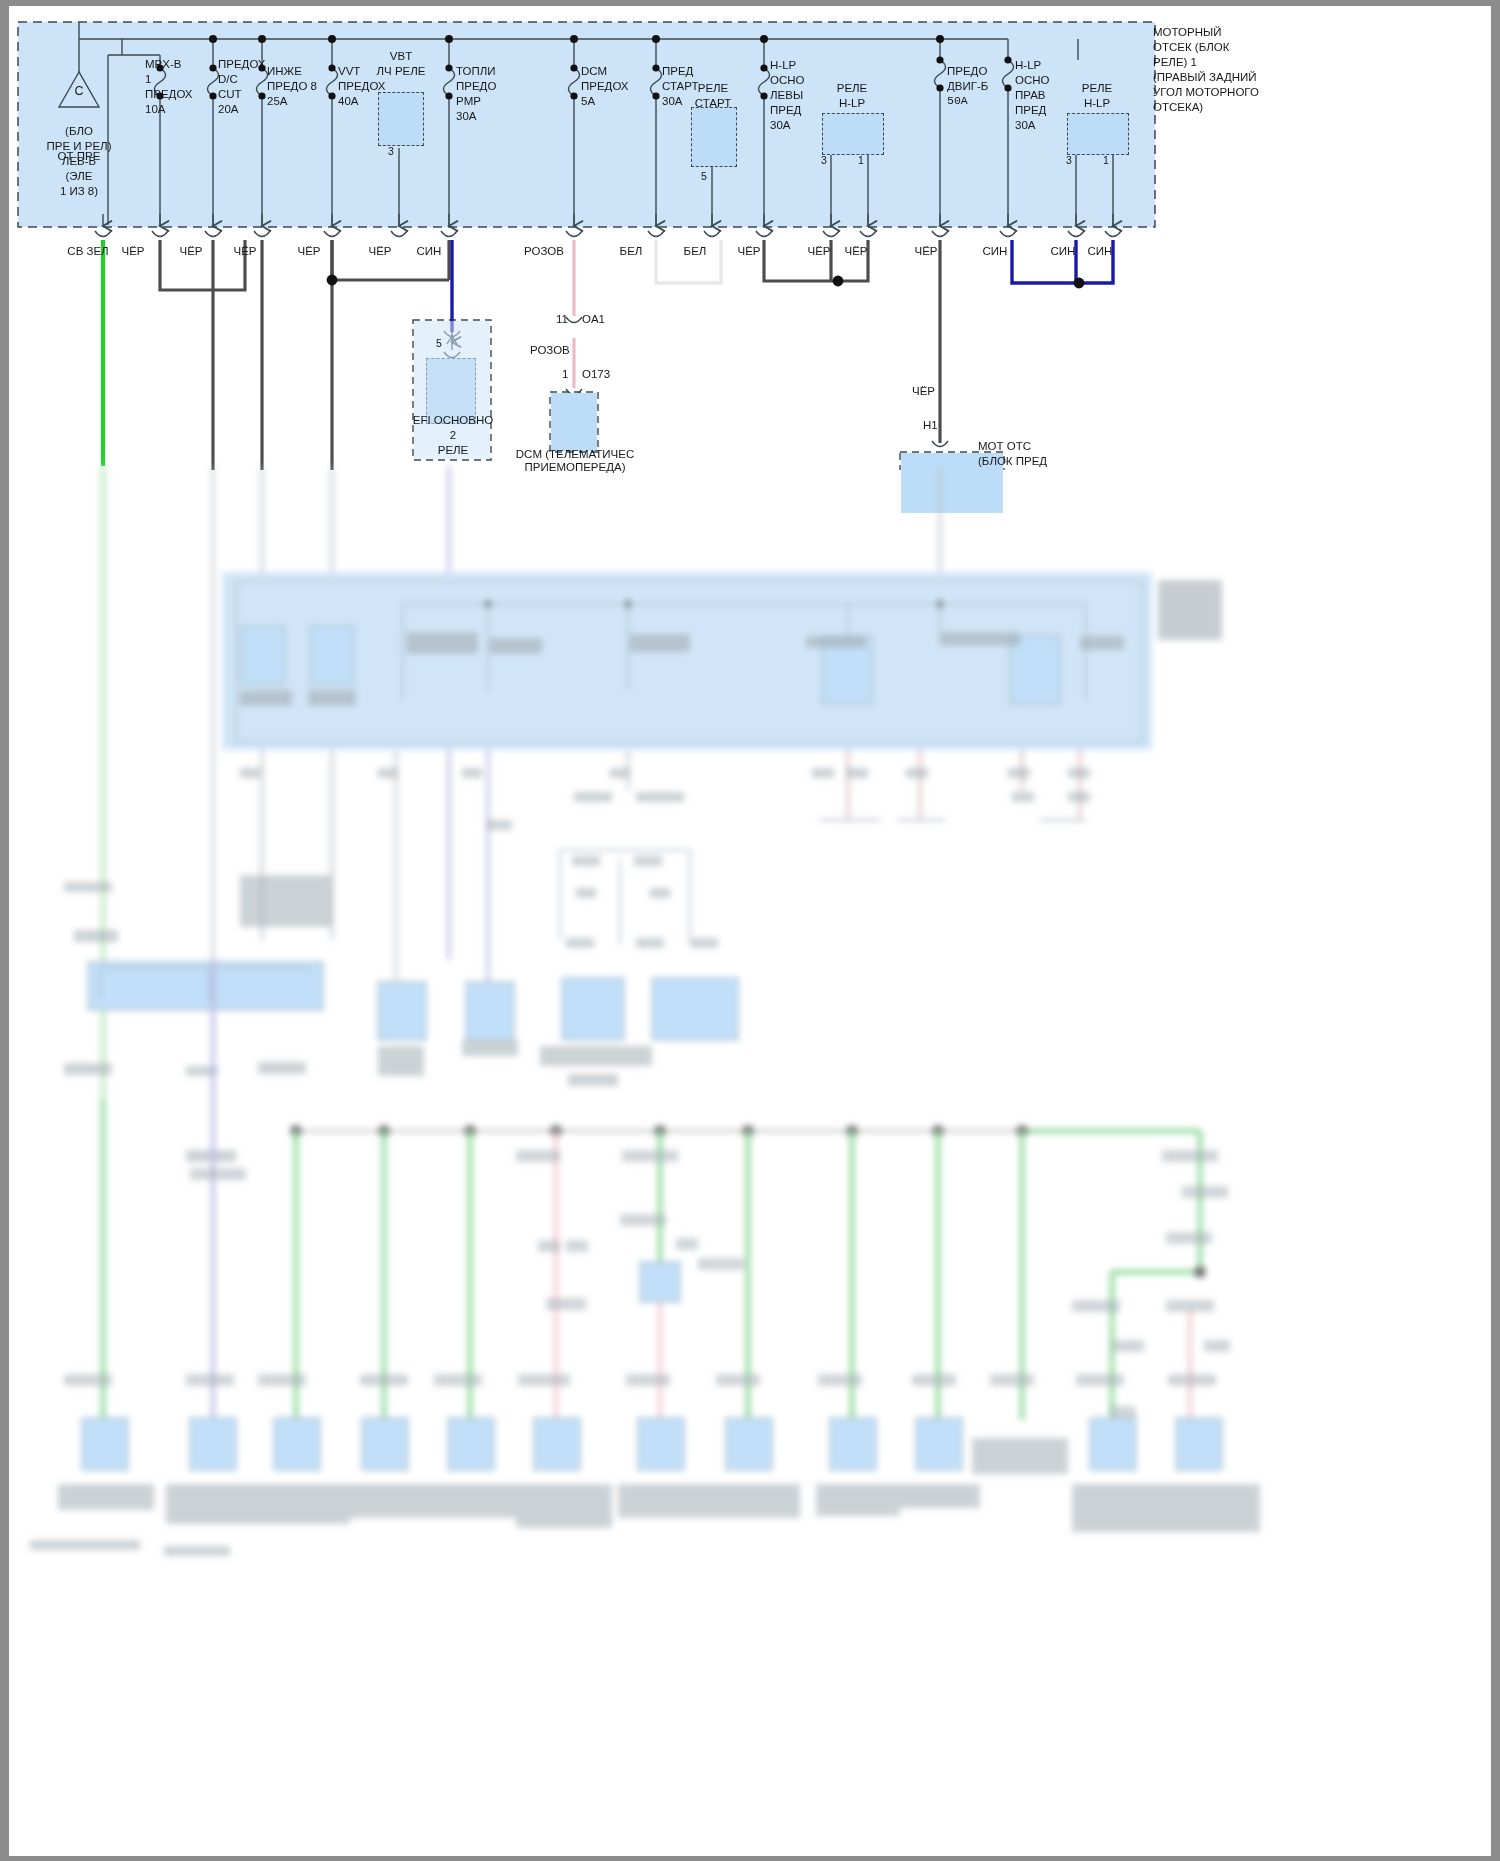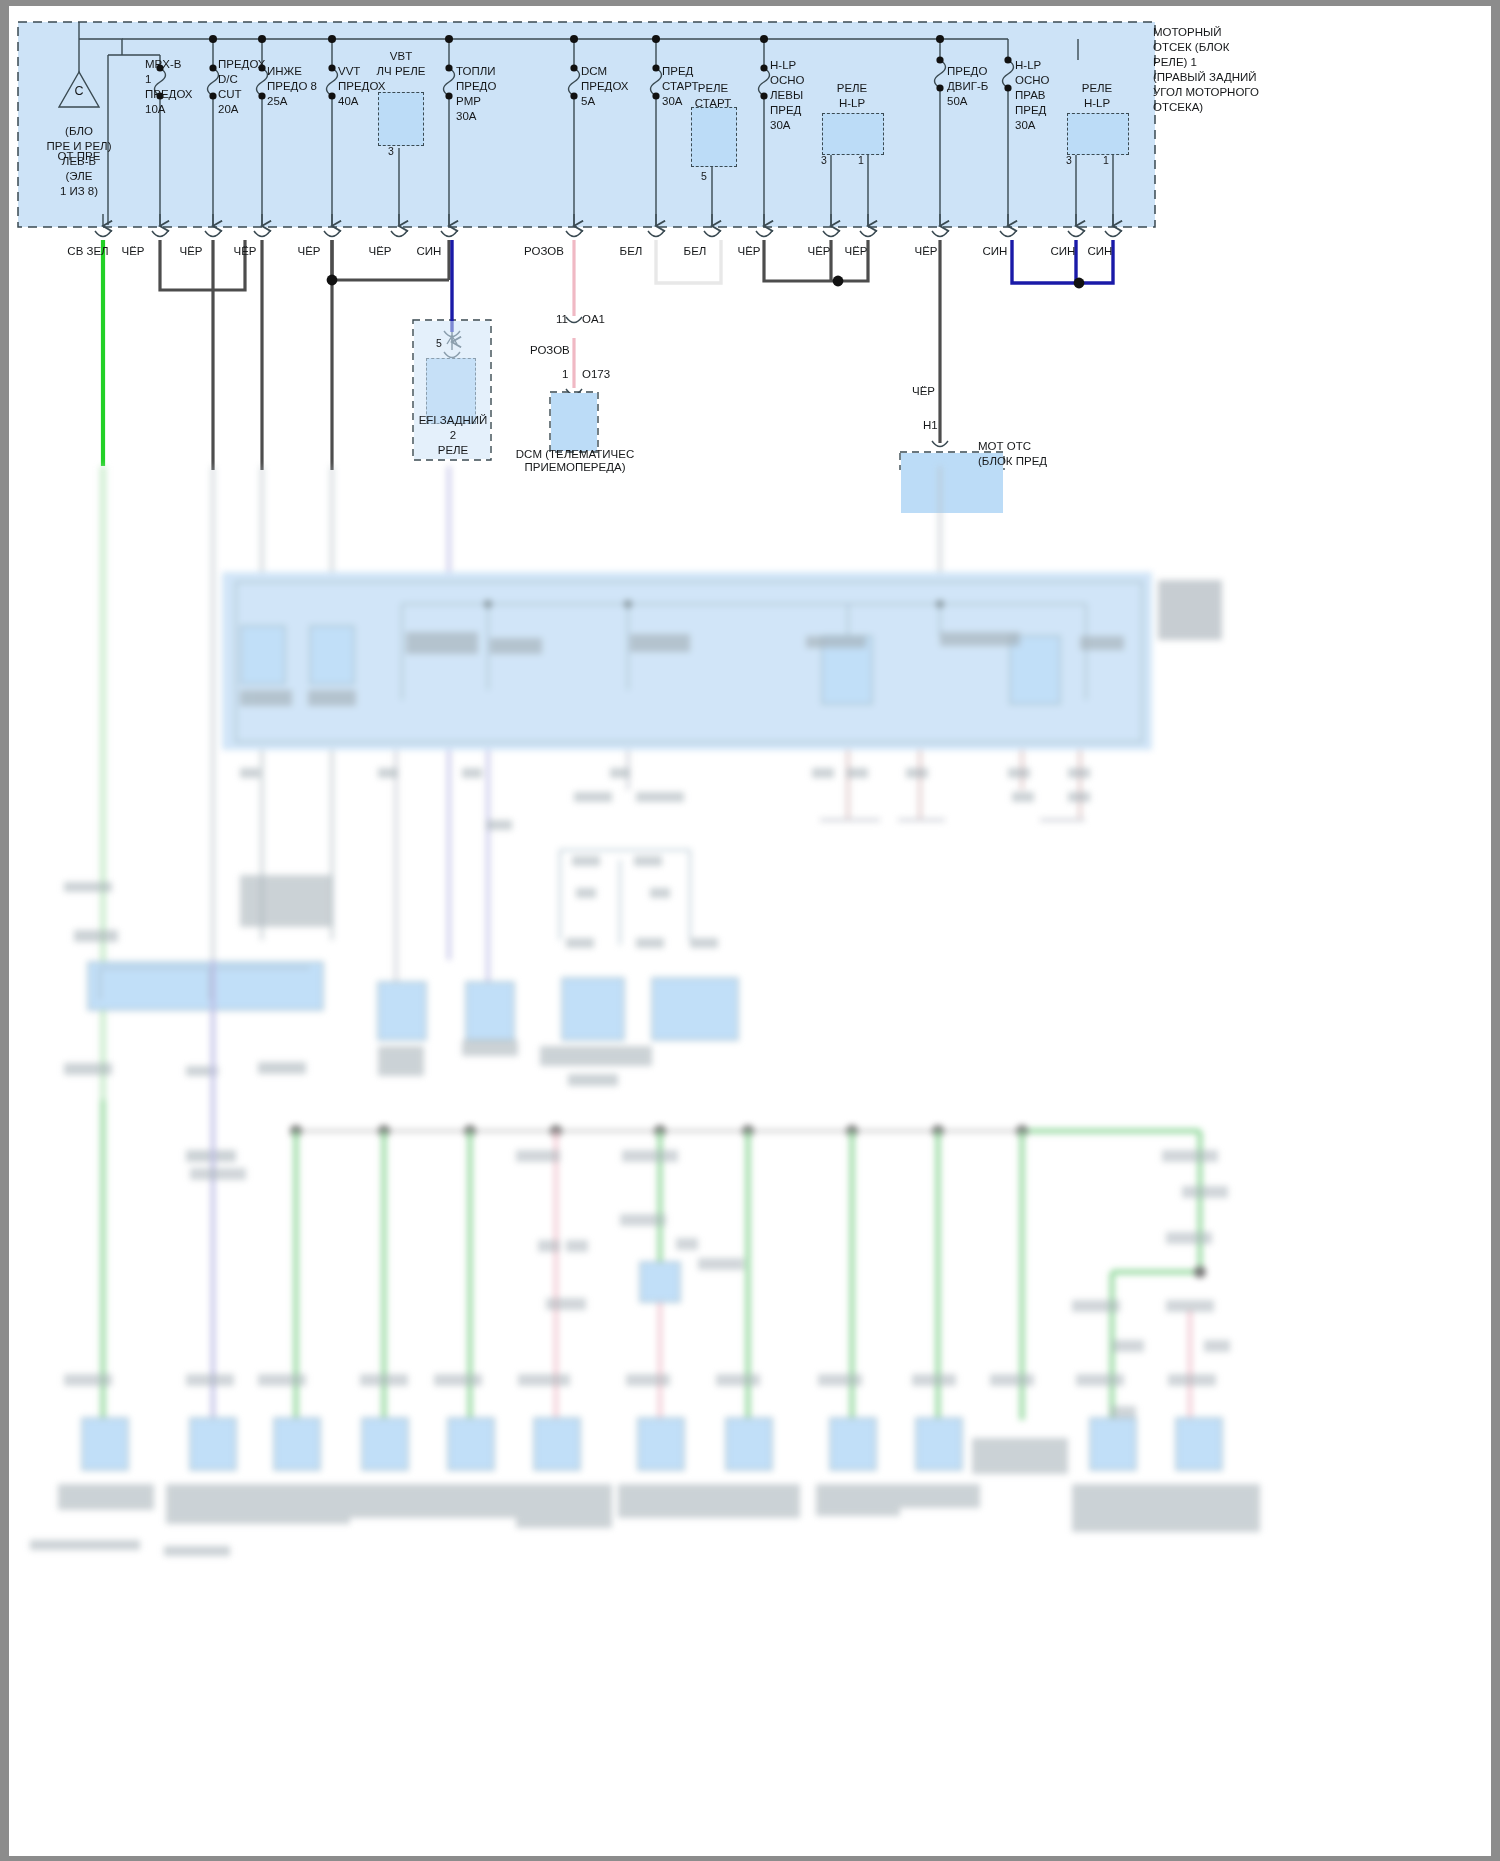--- a/index.html
+++ b/index.html
@@ -299,21 +299,21 @@
     <div class="lbl f11" style="left:662px;top:95px;">30A</div>
 
     <div class="lbl f11" style="left:770px;top:59px;">H-LP</div>
     <div class="lbl f11" style="left:770px;top:74px;">ОСНО</div>
     <div class="lbl f11" style="left:770px;top:89px;">ЛЕВЫ</div>
     <div class="lbl f11" style="left:770px;top:104px;">ПРЕД</div>
     <div class="lbl f11" style="left:770px;top:119px;">30A</div>
 
     <div class="lbl f11" style="left:947px;top:65px;">ПРЕДО</div>
     <div class="lbl f11" style="left:947px;top:80px;">ДВИГ-Б</div>
-    <div class="lbl f11" style="left:947px;top:95px;">50A</div>
+    <div class="lbl f11" style="left:947px;top:95px;font-family:Liberation Mono, monospace;">50A</div>
 
     <div class="lbl f11" style="left:1015px;top:59px;">H-LP</div>
     <div class="lbl f11" style="left:1015px;top:74px;">ОСНО</div>
     <div class="lbl f11" style="left:1015px;top:89px;">ПРАВ</div>
     <div class="lbl f11" style="left:1015px;top:104px;">ПРЕД</div>
     <div class="lbl f11" style="left:1015px;top:119px;">30A</div>
 
     <div class="lbl f11 ctr" style="left:360px;top:50px;width:82px;text-align:center;">VBT</div>
     <div class="lbl f11 ctr" style="left:360px;top:65px;width:82px;">ЛЧ РЕЛЕ</div>
     <div class="lbl f10" style="left:388px;top:146px;">3</div>
@@ -351,21 +351,21 @@
     <div class="lbl f11 ctr" style="left:672px;top:245px;width:46px;">БЕЛ</div>
     <div class="lbl f11 ctr" style="left:726px;top:245px;width:46px;">ЧЁР</div>
     <div class="lbl f11 ctr" style="left:796px;top:245px;width:46px;">ЧЁР</div>
     <div class="lbl f11 ctr" style="left:833px;top:245px;width:46px;">ЧЁР</div>
     <div class="lbl f11 ctr" style="left:903px;top:245px;width:46px;">ЧЁР</div>
     <div class="lbl f11 ctr" style="left:972px;top:245px;width:46px;">СИН</div>
     <div class="lbl f11 ctr" style="left:1040px;top:245px;width:46px;">СИН</div>
     <div class="lbl f11 ctr" style="left:1077px;top:245px;width:46px;">СИН</div>
 
     <div class="lbl f10" style="left:436px;top:338px;">5</div>
-    <div class="lbl f11 ctr" style="left:408px;top:414px;width:90px;">EFI ЗАДНИЙ</div>
+    <div class="lbl f11 ctr" style="left:408px;top:414px;width:90px;">EFI ОСНОВНО</div>
     <div class="lbl f11 ctr" style="left:408px;top:429px;width:90px;">2</div>
     <div class="lbl f11 ctr" style="left:408px;top:444px;width:90px;">РЕЛЕ</div>
 
     <div class="lbl f11" style="left:556px;top:313px;">11</div>
     <div class="lbl f11" style="left:582px;top:313px;">OA1</div>
     <div class="lbl f11" style="left:530px;top:344px;">РОЗОВ</div>
     <div class="lbl f11" style="left:562px;top:368px;">1</div>
     <div class="lbl f11" style="left:582px;top:368px;">O173</div>
     <div class="lbl f11 ctr" style="left:505px;top:448px;width:140px;">DCM (ТЕЛЕМАТИЧЕС</div>
     <div class="lbl f11 ctr" style="left:505px;top:461px;width:140px;">ПРИЕМОПЕРЕДА)</div>

